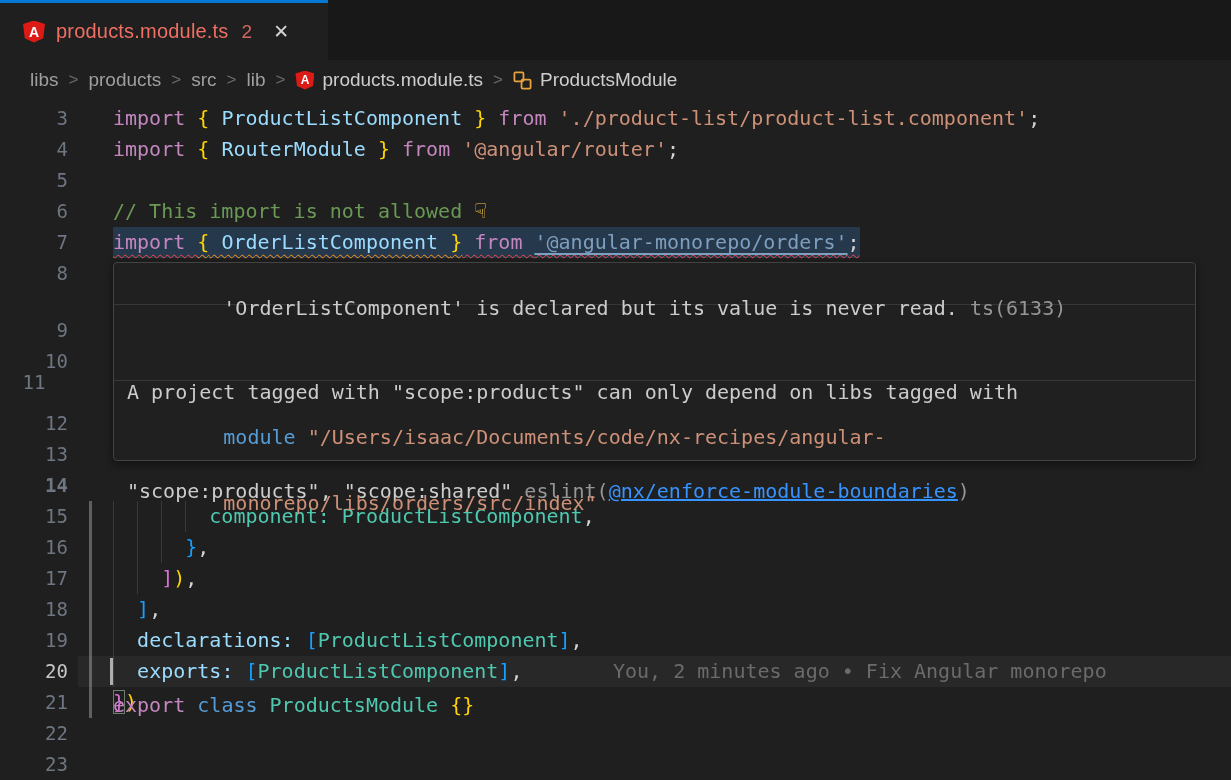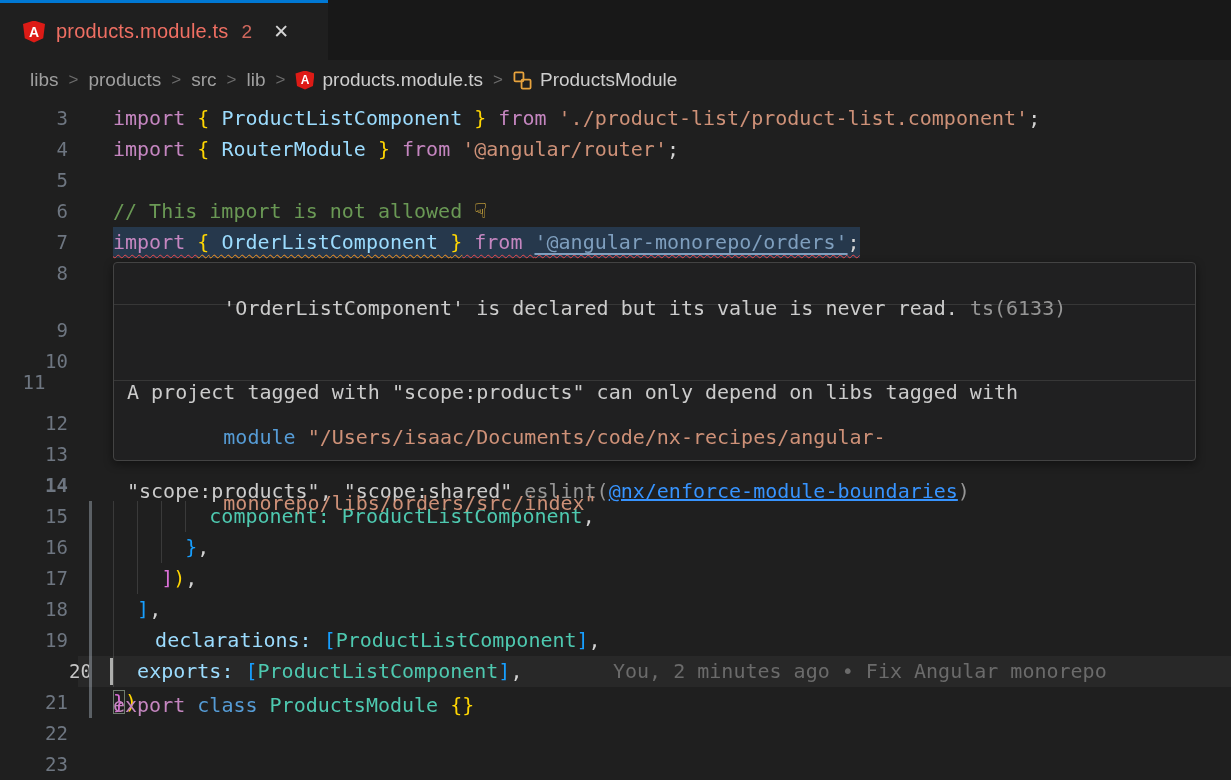--- a/index.html
+++ b/index.html
@@ -24,21 +24,21 @@
   
   .breadcrumb{position:absolute;left:30px;top:60px;height:40px;display:flex;align-items:center;
        gap:10px;font-size:19px;color:#9f9f9f;}
   .bc-sep{color:#6c6c6c;font-size:17px;}
   .bc-file,.bc-symbol{color:#cecece;display:flex;align-items:center;gap:8px;}
 
   
   .editor{position:absolute;left:0;top:100px;width:1231px;height:680px;}
   .ln{position:absolute;left:0;width:68px;text-align:right;height:31px;line-height:31px;
       font-family:"DejaVu Sans Mono",monospace;font-size:19px;color:#6e7681;}
-  .ln.cur{color:#c6c6c6;padding-left:24px;}
+  .ln.cur{color:#c6c6c6;}
   .code-row{position:absolute;left:113px;height:31px;line-height:31px;white-space:pre;
       font-family:"DejaVu Sans Mono",monospace;font-size:20px;color:#d4d4d4;}
   .line-content{display:inline-block;}
   .cur-line{position:absolute;left:78px;right:0;height:31px;background:rgba(255,255,255,.045);}
   .guide{position:absolute;width:1px;height:31px;background:#3a3a3a;}
   .change-bar{position:absolute;width:3px;background:#5b6065;}
   .cursor{position:absolute;left:-3px;top:2px;width:2.5px;height:27px;background:#aeafad;}
   .blame{position:absolute;left:500px;top:0;color:#6b6b6b;font-size:20px;}
 
   
@@ -155,21 +155,21 @@
         <div class="code-row" style="top: 215px;"><span class="line-content"></span></div>
         <div class="code-row" style="top: 246px;"><span class="line-content"></span></div>
         <div class="code-row" style="top: 277px;"><span class="line-content"></span></div>
         <div class="code-row" style="top: 308px;"><span class="line-content"></span></div>
         <div class="code-row" style="top: 339px;"><span class="line-content"></span></div>
         <div class="code-row" style="top: 370px;"><span class="line-content"></span></div>
         <div class="code-row" style="top: 401px;"><span class="line-content"><span class="tk-pl">        </span><span class="tk-teal">component:</span><span class="tk-pl"> </span><span class="tk-teal">ProductListComponent</span><span class="tk-pl">,</span></span></div>
         <div class="code-row" style="top: 432px;"><span class="line-content"><span class="tk-pl">      </span><span class="tk-b3">}</span><span class="tk-pl">,</span></span></div>
         <div class="code-row" style="top: 463px;"><span class="line-content"><span class="tk-pl">    </span><span class="tk-b2">]</span><span class="tk-b1">)</span><span class="tk-pl">,</span></span></div>
         <div class="code-row" style="top: 494px;"><span class="line-content"><span class="tk-pl">  </span><span class="tk-b3">]</span><span class="tk-pl">,</span></span></div>
-        <div class="code-row" style="top: 525px; padding-left: 18px;"><span class="line-content"><span class="tk-pl">  </span><span class="tk-var">declarations:</span><span class="tk-pl"> </span><span class="tk-b3">[</span><span class="tk-teal">ProductListComponent</span><span class="tk-b3">]</span><span class="tk-pl">,</span></span></div>
+        <div class="code-row" style="top: 525px;"><span class="line-content"><span class="tk-pl">  </span><span class="tk-var">declarations:</span><span class="tk-pl"> </span><span class="tk-b3">[</span><span class="tk-teal">ProductListComponent</span><span class="tk-b3">]</span><span class="tk-pl">,</span></span></div>
         <div class="cur-line" style="top: 556px;"></div>
         <div class="code-row" style="top: 556px;"><span class="line-content"><span class="tk-pl">  </span><span class="tk-var">exports:</span><span class="tk-pl"> </span><span class="tk-b3">[</span><span class="tk-teal">ProductListComponent</span><span class="tk-b3">]</span><span class="tk-pl">,</span></span><span class="cursor"></span><span class="blame">You, 2 minutes ago • Fix Angular monorepo</span></div>
         <div class="code-row" style="top: 587px;"><span class="line-content"><span class="tk-b2 tk-match">}</span><span class="tk-b1">)</span></span></div>
         <div class="code-row" style="top: 590px;"><span class="line-content"><span class="tk-kw">export </span><span class="tk-kwb">class </span><span class="tk-teal">ProductsModule </span><span class="tk-b1">{}</span></span></div>
         <div class="code-row" style="top: 649px;"><span class="line-content"></span></div>
       </div>
 
     <div class="hover-popup">
       <div class="hv-sec hv-s1">
         <span class="hv-white">'OrderListComponent' is declared but its value is never read.</span><span class="hv-gray"> ts(6133)</span>

